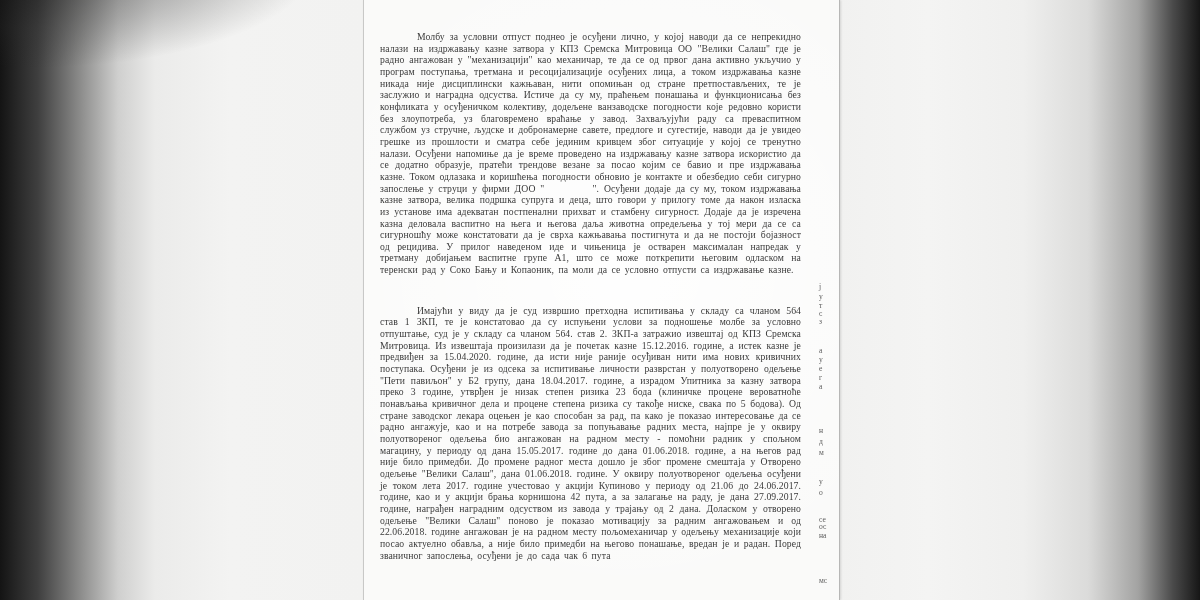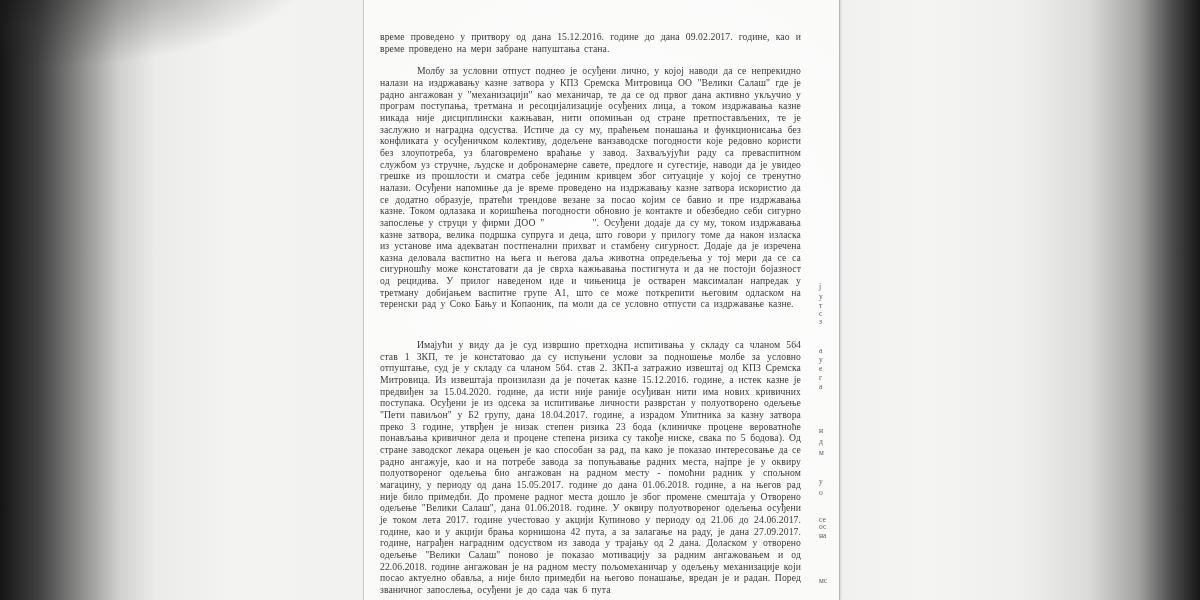--- a/index.html
+++ b/index.html
@@ -65,21 +65,20 @@
 </head>
 <body>
 
 <div class="stage">
   <div class="bg-left"></div>
   <div class="bg-left-top-smudge"></div>
   <div class="bg-right"></div>
 
   <div class="page">
     <div class="textblock">
-      <p class="cont">време проведено у притвору од дана 15.12.2016. године до дана 09.02.2017. године, као и време проведено на мери забране напуштања стана.</p>
       <p class="ind">Молбу за условни отпуст поднео је осуђени лично, у којој наводи да се непрекидно налази на издржавању казне затвора у КПЗ Сремска Митровица ОО "Велики Салаш" где је радно ангажован у "механизацији" као механичар, те да се од првог дана активно укључио у програм поступања, третмана и ресоцијализације осуђених лица, а током издржавања казне никада није дисциплински кажњаван, нити опомињан од стране претпостављених, те је заслужио и наградна одсуства. Истиче да су му, праћењем понашања и функционисања без конфликата у осуђеничком колективу, додељене ванзаводске погодности које редовно користи без злоупотреба, уз благовремено враћање у завод. Захваљујући раду са преваспитном службом уз стручне, људске и добронамерне савете, предлоге и сугестије, наводи да је увидео грешке из прошлости и сматра себе јединим кривцем због ситуације у којој се тренутно налази. Осуђени напомиње да је време проведено на издржавању казне затвора искористио да се додатно образује, пратећи трендове везане за посао којим се бавио и пре издржавања казне. Током одлазака и коришћења погодности обновио је контакте и обезбедио себи сигурно запослење у струци у фирми ДОО "&nbsp;&nbsp;&nbsp;&nbsp;&nbsp;&nbsp;&nbsp;&nbsp;&nbsp;&nbsp;". Осуђени додаје да су му, током издржавања казне затвора, велика подршка супруга и деца, што говори у прилогу томе да након изласка из установе има адекватан постпенални прихват и стамбену сигурност. Додаје да је изречена казна деловала васпитно на њега и његова даља животна опредељења у тој мери да се са сигурношћу може констатовати да је сврха кажњавања постигнута и да не постоји бојазност од рецидива. У прилог наведеном иде и чињеница је остварен максималан напредак у третману добијањем васпитне групе А1, што се може поткрепити његовим одласком на теренски рад у Соко Бању и Копаоник, па моли да се условно отпусти са издржавање казне.</p>
       <p class="ind gap-before">Имајући у виду да је суд извршио претходна испитивања у складу са чланом 564 став 1 ЗКП, те је констатовао да су испуњени услови за подношење молбе за условно отпуштање, суд је у складу са чланом 564. став 2. ЗКП-а затражио извештај од КПЗ Сремска Митровица. Из извештаја произилази да је почетак казне 15.12.2016. године, а истек казне је предвиђен за 15.04.2020. године, да исти није раније осуђиван нити има нових кривичних поступака. Осуђени је из одсека за испитивање личности разврстан у полуотворено одељење "Пети павиљон" у Б2 групу, дана 18.04.2017. године, а израдом Упитника за казну затвора преко 3 године, утврђен је низак степен ризика 23 бода (клиничке процене вероватноће понављања кривичног дела и процене степена ризика су такође ниске, свака по 5 бодова). Од стране заводског лекара оцењен је као способан за рад, па како је показао интересовање да се радно ангажује, као и на потребе завода за попуњавање радних места, најпре је у оквиру полуотвореног одељења био ангажован на радном месту - помоћни радник у спољном магацину, у периоду од дана 15.05.2017. године до дана 01.06.2018. године, а на његов рад није било примедби. До промене радног места дошло је због промене смештаја у Отворено одељење "Велики Салаш", дана 01.06.2018. године. У оквиру полуотвореног одељења осуђени је током лета 2017. године учестовао у акцији Купиново у периоду од 21.06 до 24.06.2017. године, као и у акцији брања корнишона 42 пута, а за залагање на раду, је дана 27.09.2017. године, награђен наградним одсуством из завода у трајању од 2 дана. Доласком у отворено одељење "Велики Салаш" поново је показао мотивацију за радним ангажовањем и од 22.06.2018. године ангажован је на радном месту пољомеханичар у одељењу механизације који посао актуелно обавља, а није било примедби на његово понашање, вредан је и радан. Поред званичног запослења, осуђени је до сада чак 6 пута</p>
     </div>
     <div class="sliver" id="sliver">
         <span style="top: 283px;">ј</span>
         <span style="top: 293px;">у</span>
         <span style="top: 302px;">т</span>
         <span style="top: 310px;">с</span>
         <span style="top: 318px;">з</span>
         <span style="top: 347px;">а</span>

